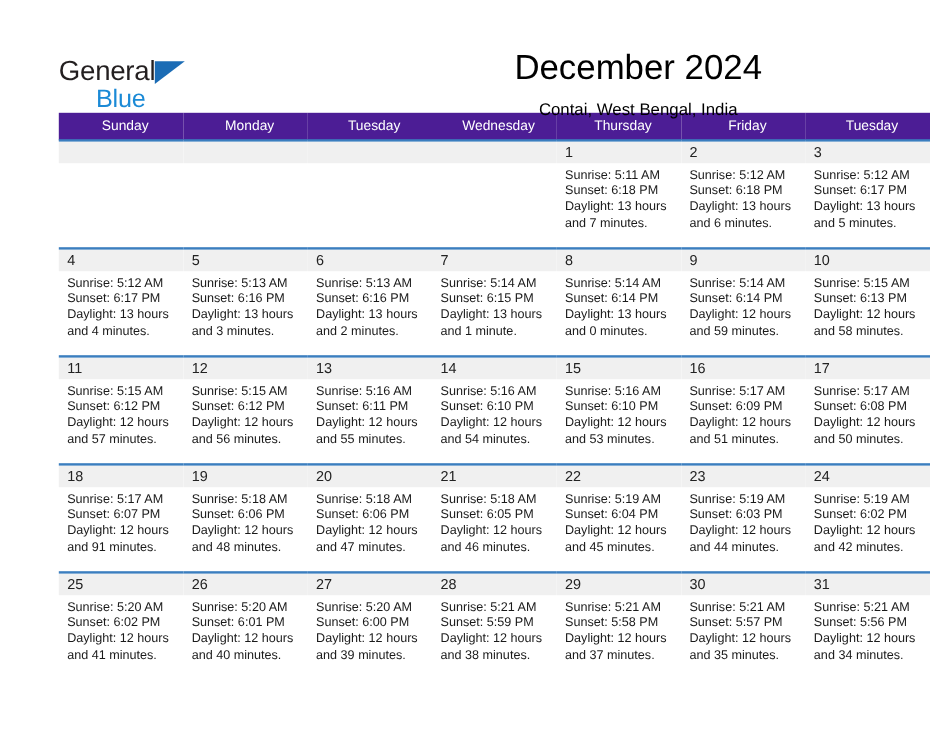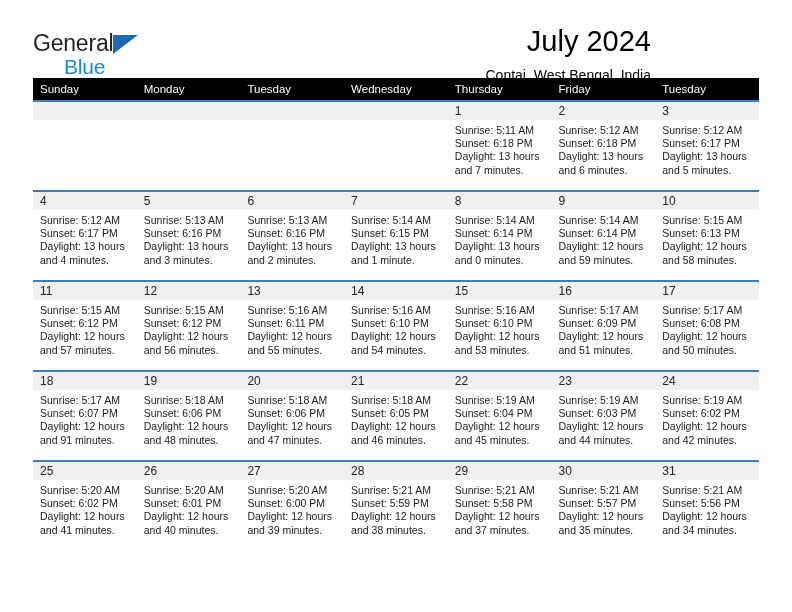--- a/index.html
+++ b/index.html
@@ -13,21 +13,21 @@
     height: 612px;
     font-family: "Liberation Sans", sans-serif;
     color: #000000;
     overflow: hidden;
   }
   .page {
     position: relative;
     width: 684px;
     height: 612px;
     box-sizing: border-box;
-    padding: 0;
+    padding: 16px;
   }
 
   
   .top {
     display: flex;
     align-items: flex-start;
     justify-content: space-between;
     padding: 26px 33px 0 33px;
     box-sizing: border-box;
     height: 78px;
@@ -85,25 +85,25 @@
     margin: 0 33px;
     width: 726px;
     box-sizing: border-box;
   }
   table.cal {
     width: 726px;
     border-collapse: collapse;
     table-layout: fixed;
   }
   table.cal th {
-    background: #000000;
+    background: #4c1d95;
     color: #ffffff;
     font-weight: normal;
     font-size: 11.5px;
-    text-align: left;
+    text-align: center;
     padding: 5px 0 5px 7px;
     height: 20px;
     box-sizing: border-box;
     border: none;
   }
   table.cal td {
     vertical-align: top;
     border-top: 2px solid #3b7ebf;
     padding: 0;
     height: 90px;
@@ -143,21 +143,21 @@
 
   <div class="top">
     <div class="logo">
       <div class="logo-row1">
         <span class="logo-general">General</span>
         <span class="logo-tri"></span>
       </div>
       <div class="logo-blue">Blue</div>
     </div>
     <div class="titles">
-      <div class="cal-title">July 2024</div>
+      <div class="cal-title">December 2024</div>
       <div class="cal-subtitle">Contai, West Bengal, India</div>
     </div>
   </div>
 
   <div class="calendar">
     <table class="cal">
       <thead>
         <tr id="weekday-row">
             <th>Sunday</th>
             <th>Monday</th>

